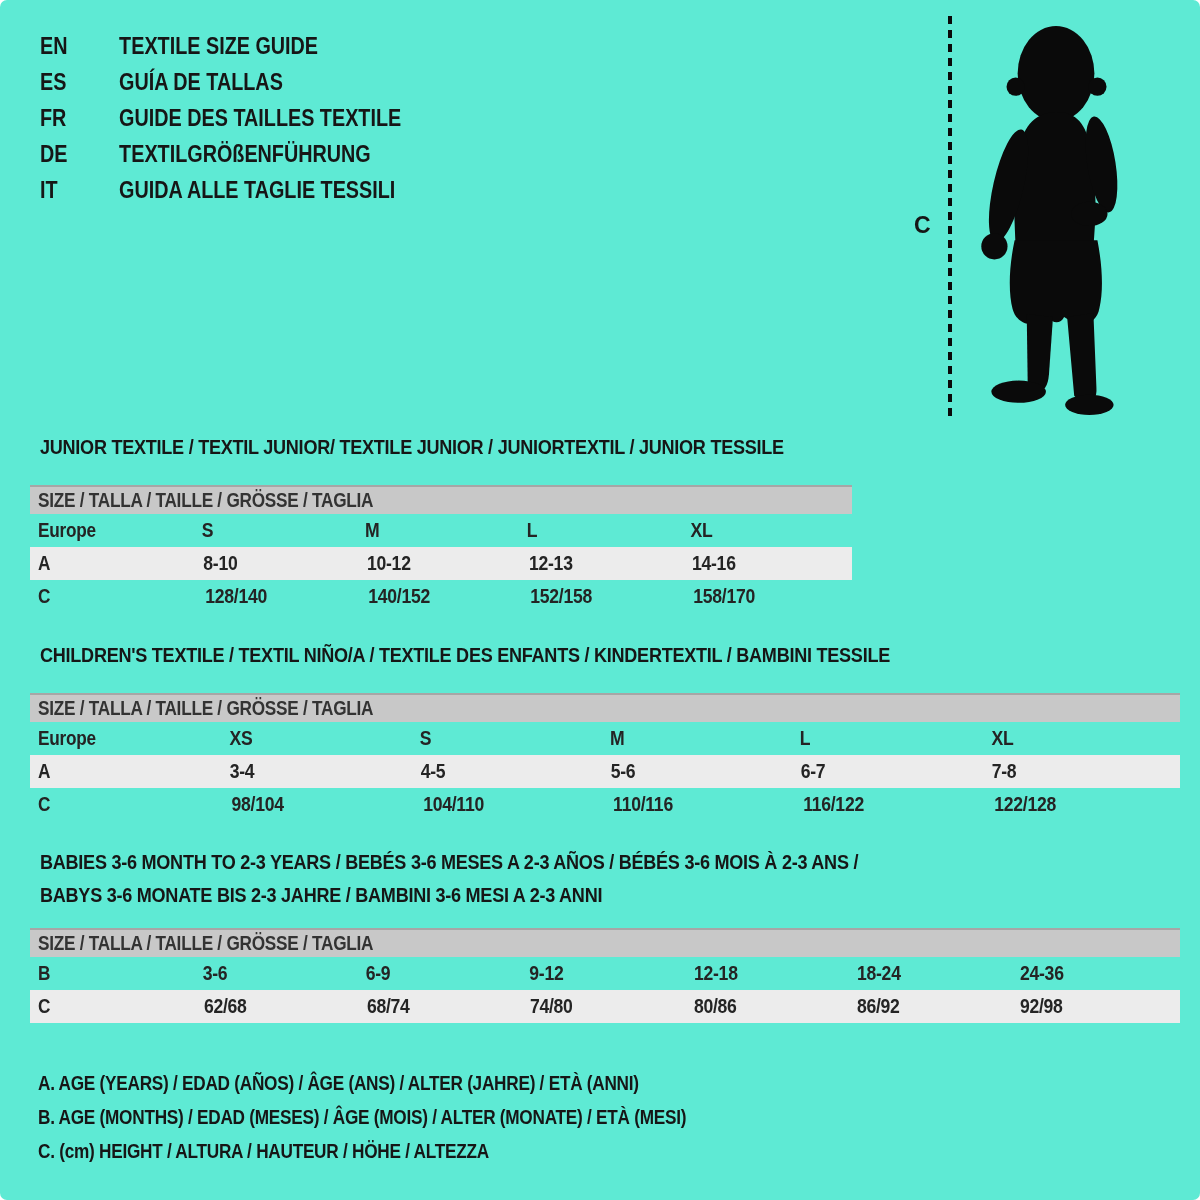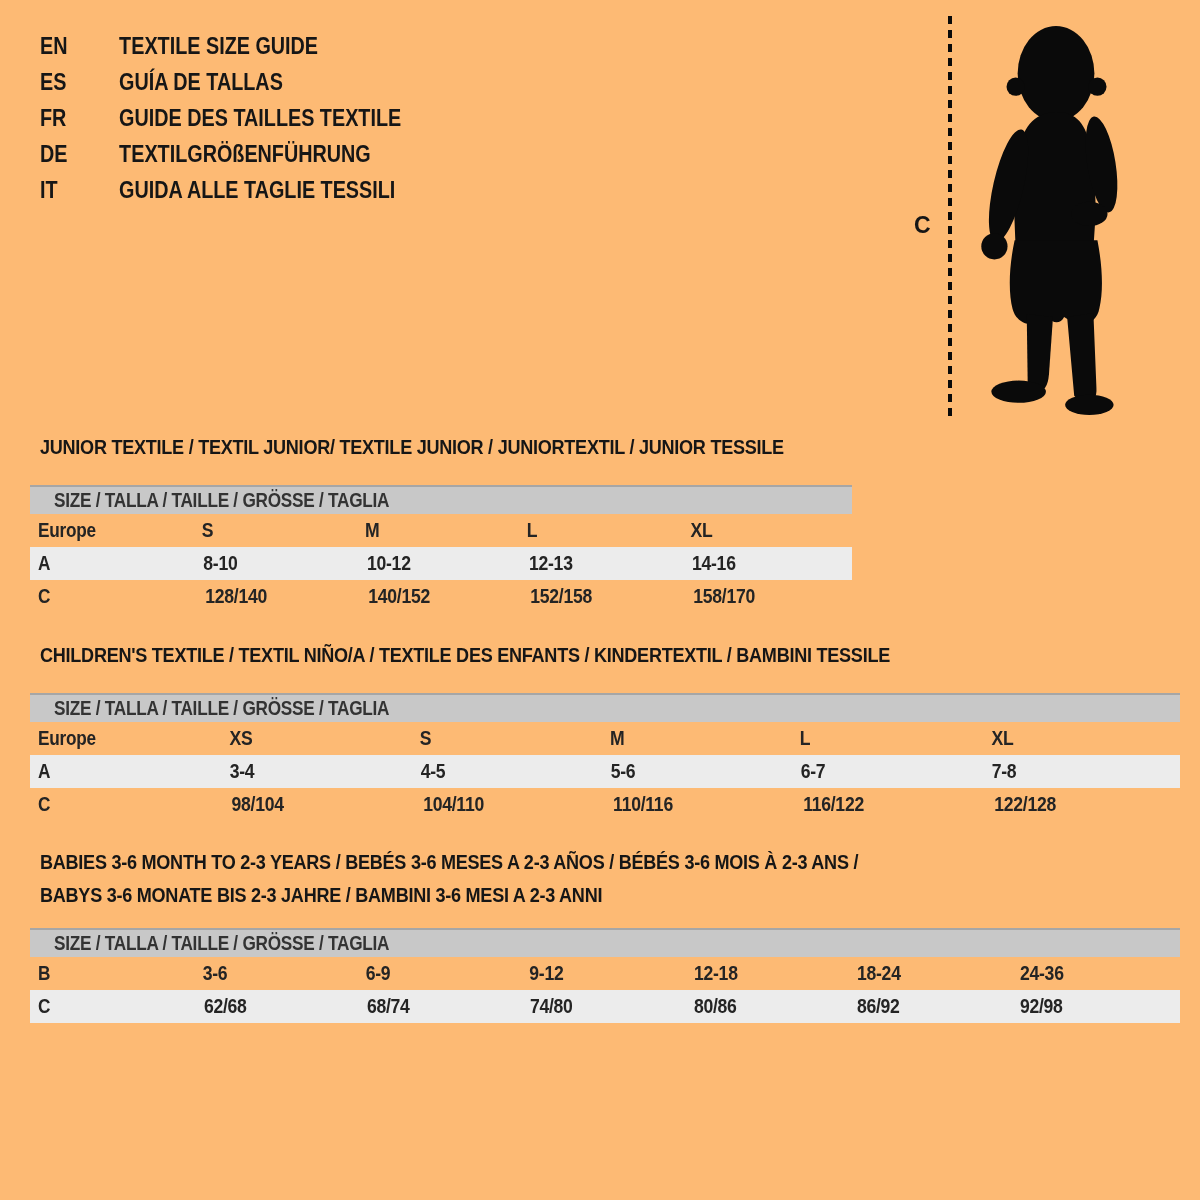--- a/index.html
+++ b/index.html
@@ -1,37 +1,37 @@
 <!DOCTYPE html>
 <html><head>
 <meta charset="utf-8">
 <style>
   html,body{margin:0;padding:0;background:#ffffff;}
   .canvas{
-    position:relative;width:1200px;height:1200px;background:#fdba74;
+    position:relative;width:1200px;height:1200px;background:#5eead4;
     color:#161616;font-family:"Liberation Sans","DejaVu Sans",sans-serif;
-    font-weight:bold;overflow:hidden;
+    font-weight:bold;overflow:hidden;border-radius:7px;
   }
   
   .cond{display:inline-block;transform:scaleX(0.86);transform-origin:0 50%;white-space:nowrap;letter-spacing:-0.3px;}
   .condc{display:inline-block;transform:scaleX(0.88);transform-origin:50% 50%;white-space:nowrap;letter-spacing:-0.3px;}
 
   
   .lang-block{position:absolute;left:40px;top:28px;}
   .lang-row{height:36px;line-height:36px;font-size:23px;transform:scaleX(0.86);transform-origin:0 50%;white-space:nowrap;}
   .lang-code{display:inline-block;width:92px;}
   
   .measure-line{position:absolute;left:944px;top:16px;width:12px;height:404px;}
   .height-label{position:absolute;left:914px;top:212px;font-size:23px;}
   .baby{position:absolute;left:968px;top:16px;width:172px;height:404px;}
   
   .sec-title{position:absolute;left:40px;font-size:21px;line-height:33px;white-space:nowrap;transform:scaleX(0.86);transform-origin:0 50%;letter-spacing:-0.3px;}
   
   .stable{position:absolute;left:30px;}
-  .size-bar{height:27px;line-height:27px;background:#c8c8c8;border-top:2px solid #a6a6a6;padding-left:24px;font-size:20px;color:#333;}
+  .size-bar{height:27px;line-height:27px;background:#c8c8c8;border-top:2px solid #a6a6a6;padding-left:8px;font-size:20px;color:#333;}
   .trow{display:flex;height:33px;align-items:center;font-size:20px;color:#242424;}
   .trow.shaded{background:#ececec;}
   .tlabel{text-align:left;padding-left:8px;box-sizing:border-box;}
   .tcell{flex:1;text-align:left;}
   .w-jr .tlabel{width:120px;}
   .w-ch .tlabel{width:105px;}
   .w-bb .tlabel{width:125px;}
   
   .legend{position:absolute;left:38px;top:1066px;}
   .legend-line{height:34px;line-height:34px;font-size:20px;white-space:nowrap;transform:scaleX(0.86);transform-origin:0 50%;letter-spacing:-0.3px;}
@@ -153,14 +153,19 @@
       <div class="tcell tlabel"><span class="cond">C</span></div>
       <div class="tcell"><span class="condc">62/68</span></div>
       <div class="tcell"><span class="condc">68/74</span></div>
       <div class="tcell"><span class="condc">74/80</span></div>
       <div class="tcell"><span class="condc">80/86</span></div>
       <div class="tcell"><span class="condc">86/92</span></div>
       <div class="tcell"><span class="condc">92/98</span></div>
     </div>
   </div>
 
+  <div class="legend">
+    <div class="legend-line">A. AGE (YEARS) / EDAD (AÑOS) / ÂGE (ANS) / ALTER (JAHRE) / ETÀ (ANNI)</div>
+    <div class="legend-line">B. AGE (MONTHS) / EDAD (MESES) / ÂGE (MOIS) / ALTER (MONATE) / ETÀ (MESI)</div>
+    <div class="legend-line">C. (cm) HEIGHT / ALTURA / HAUTEUR / HÖHE / ALTEZZA</div>
+  </div>
 
 </div>
 
 </body></html>

